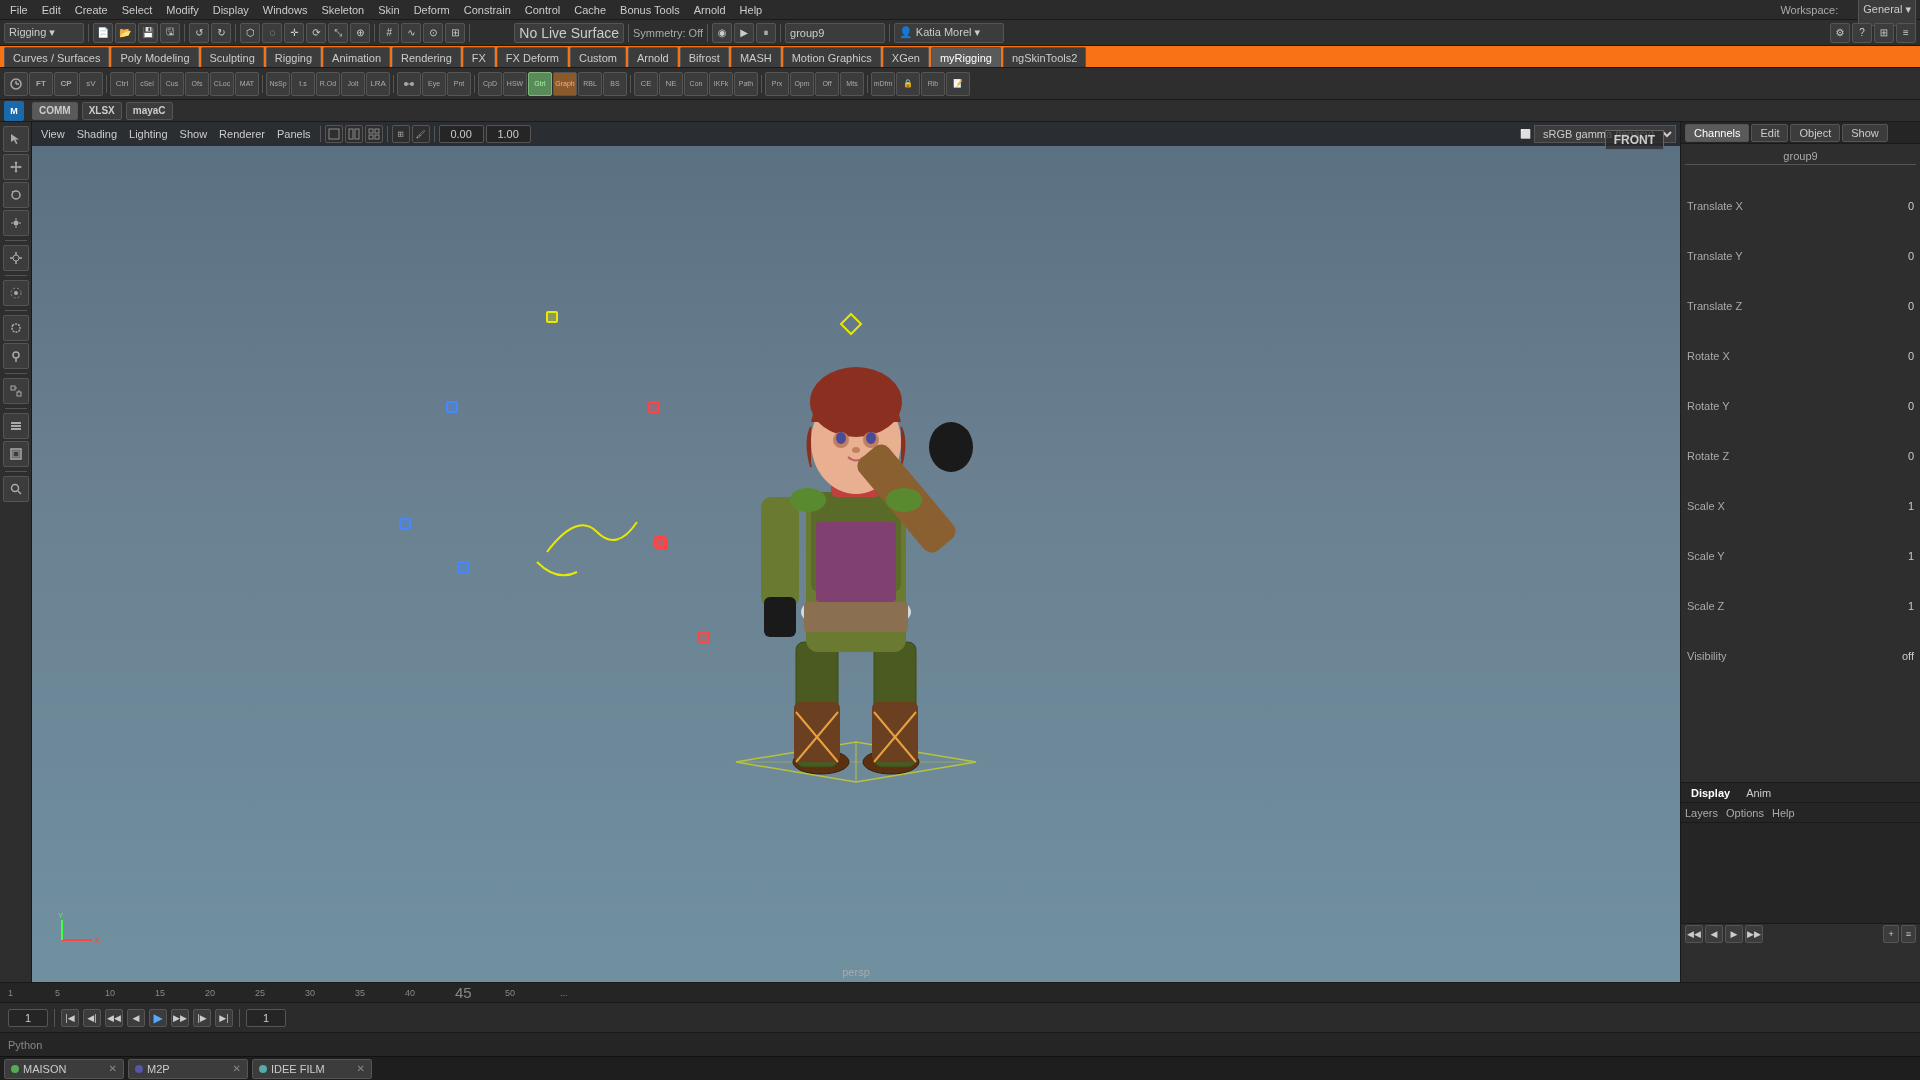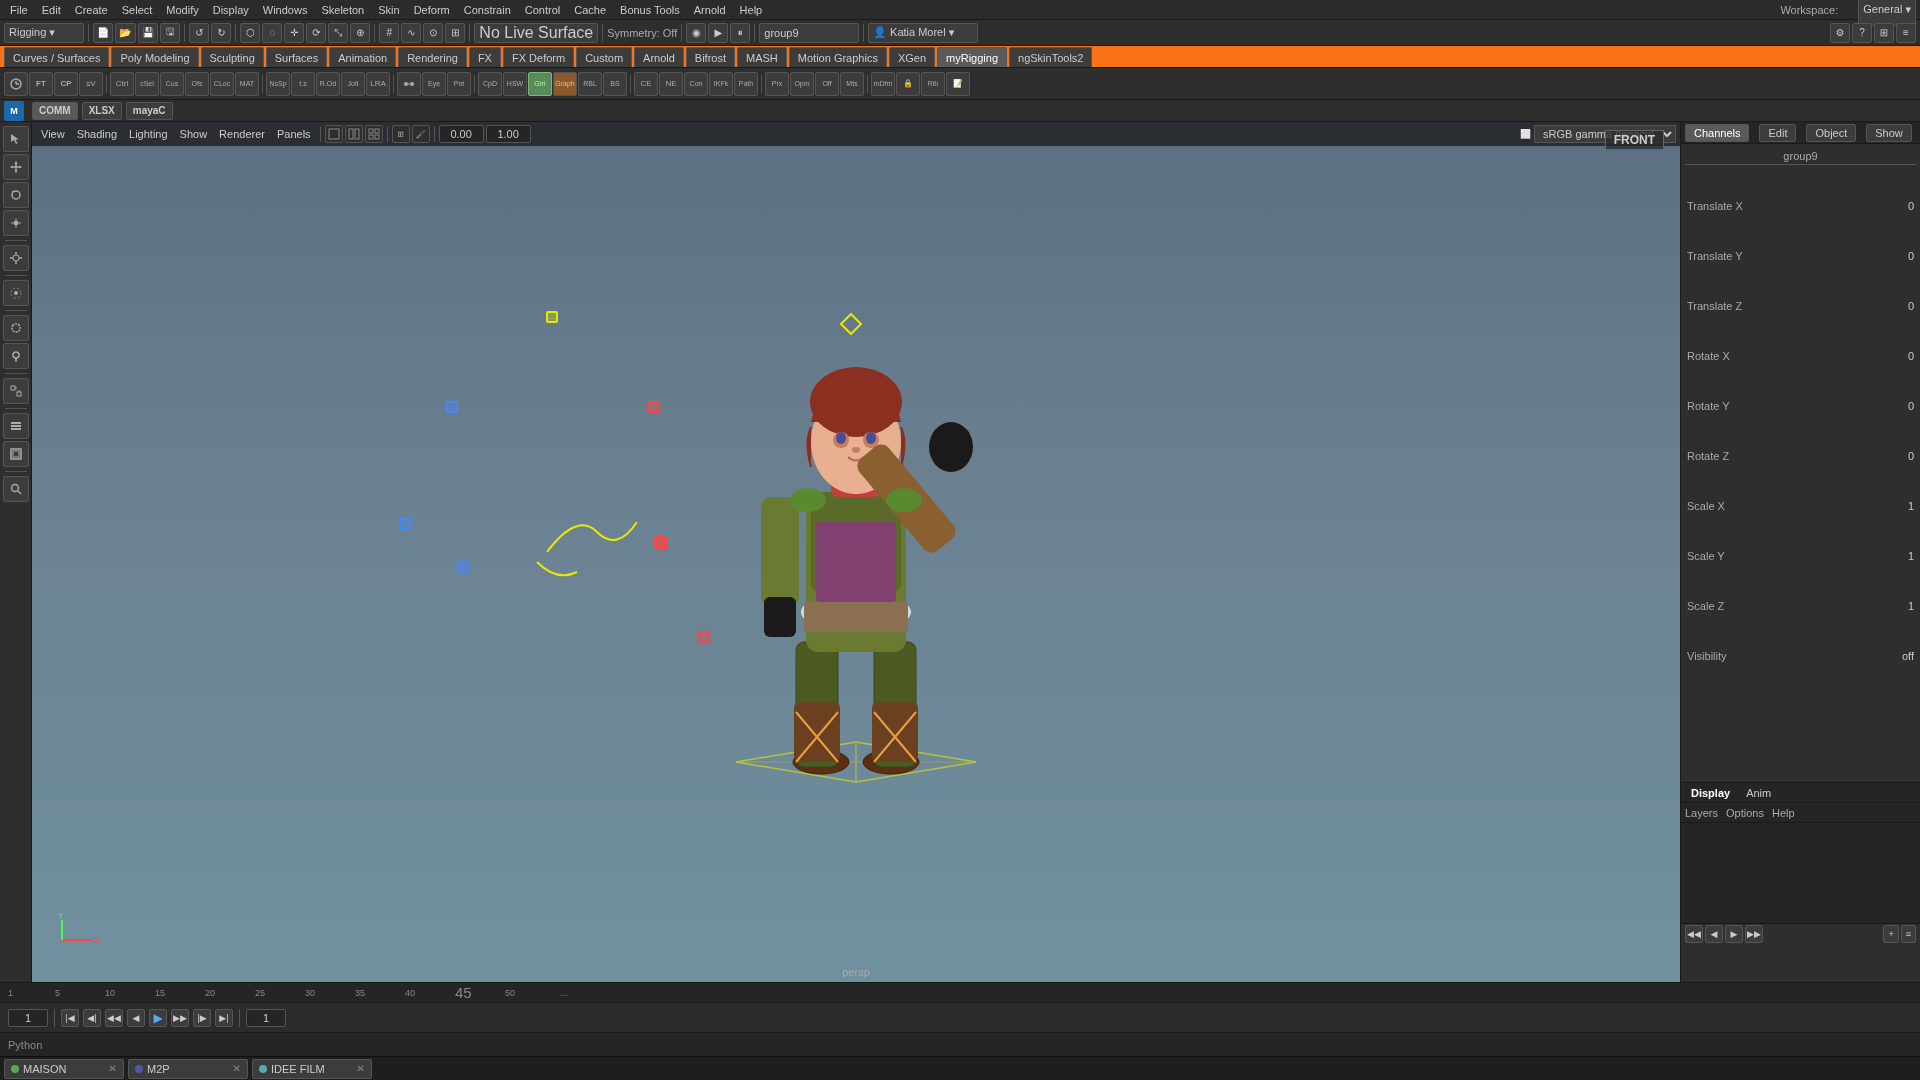--- a/index.html
+++ b/index.html
@@ -189,21 +189,21 @@
       border-left: 1px solid #1a1a1a;
       display: flex;
       flex-direction: column;
     }
     #right-panel-tabs {
       height: 22px;
       background: #252525;
       display: flex;
       align-items: center;
       padding: 0 4px;
-      gap: 10px;
+      gap: 2px;
       border-bottom: 1px solid #1a1a1a;
     }
     .rpanel-tab {
       padding: 2px 8px;
       background: #3c3c3c;
       border: 1px solid #555;
       border-radius: 2px;
       color: #ccc;
       font-size: 11px;
       cursor: pointer;
@@ -494,21 +494,21 @@
   <div class="toolbar-btn">✛</div>
   <div class="toolbar-btn">⟳</div>
   <div class="toolbar-btn">⤡</div>
   <div class="toolbar-btn">⊕</div>
   <div class="toolbar-separator"></div>
   <div class="toolbar-btn">#</div>
   <div class="toolbar-btn">∿</div>
   <div class="toolbar-btn">⊙</div>
   <div class="toolbar-btn">⊞</div>
   <div class="toolbar-separator"></div>
-  <div class="toolbar-btn" style="width:auto; padding:0 4px; font-size:16px;">No Live Surface</div>
+  <div class="toolbar-btn" style="width:auto; padding:0 4px; font-size:14px;margin-left:40px;">No Live Surface</div>
   <div class="toolbar-separator"></div>
   <div style="color:#aaa; font-size:11px;">Symmetry: Off</div>
   <div class="toolbar-separator"></div>
 
   <div class="toolbar-btn">◉</div>
   <div class="toolbar-btn">▶</div>
   <div class="toolbar-btn">⏸</div>
   <div class="toolbar-separator"></div>
   <div class="toolbar-dropdown" style="width:100px;">group9</div>
   <div class="toolbar-separator"></div>
@@ -518,21 +518,21 @@
     <div class="toolbar-btn">?</div>
     <div class="toolbar-btn">⊞</div>
     <div class="toolbar-btn">≡</div>
   </div>
 </div>
 
 <div id="tabs-row">
   <div class="tab">Curves / Surfaces</div>
   <div class="tab">Poly Modeling</div>
   <div class="tab">Sculpting</div>
-  <div class="tab">Surfaces</div>
+  <div class="tab">Rigging</div>
   <div class="tab">Animation</div>
   <div class="tab">Rendering</div>
   <div class="tab">FX</div>
   <div class="tab">FX Deform</div>
   <div class="tab">Custom</div>
   <div class="tab">Arnold</div>
   <div class="tab">Bifrost</div>
   <div class="tab">MASH</div>
   <div class="tab">Motion Graphics</div>
   <div class="tab">XGen</div>

